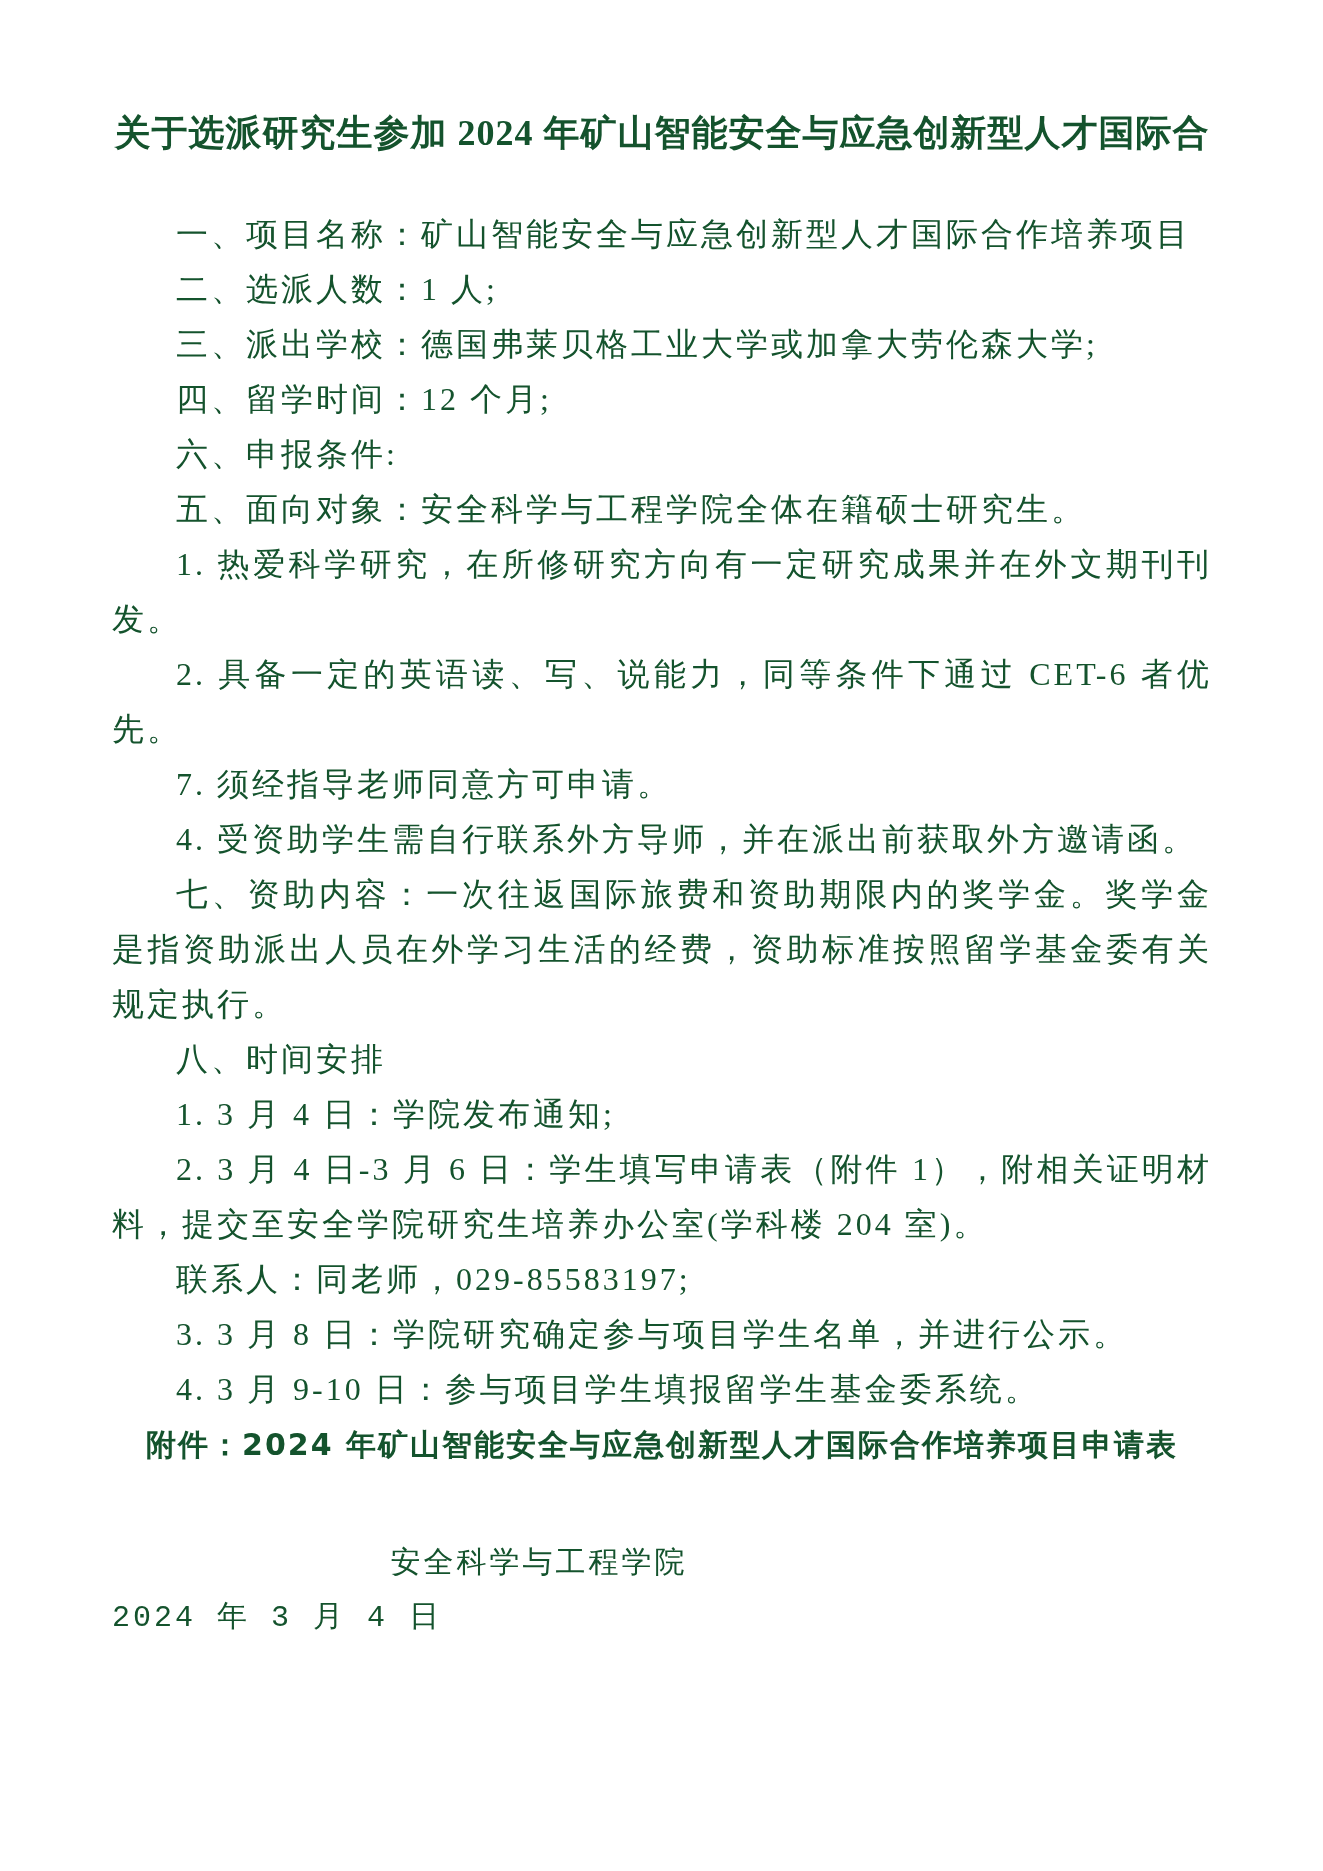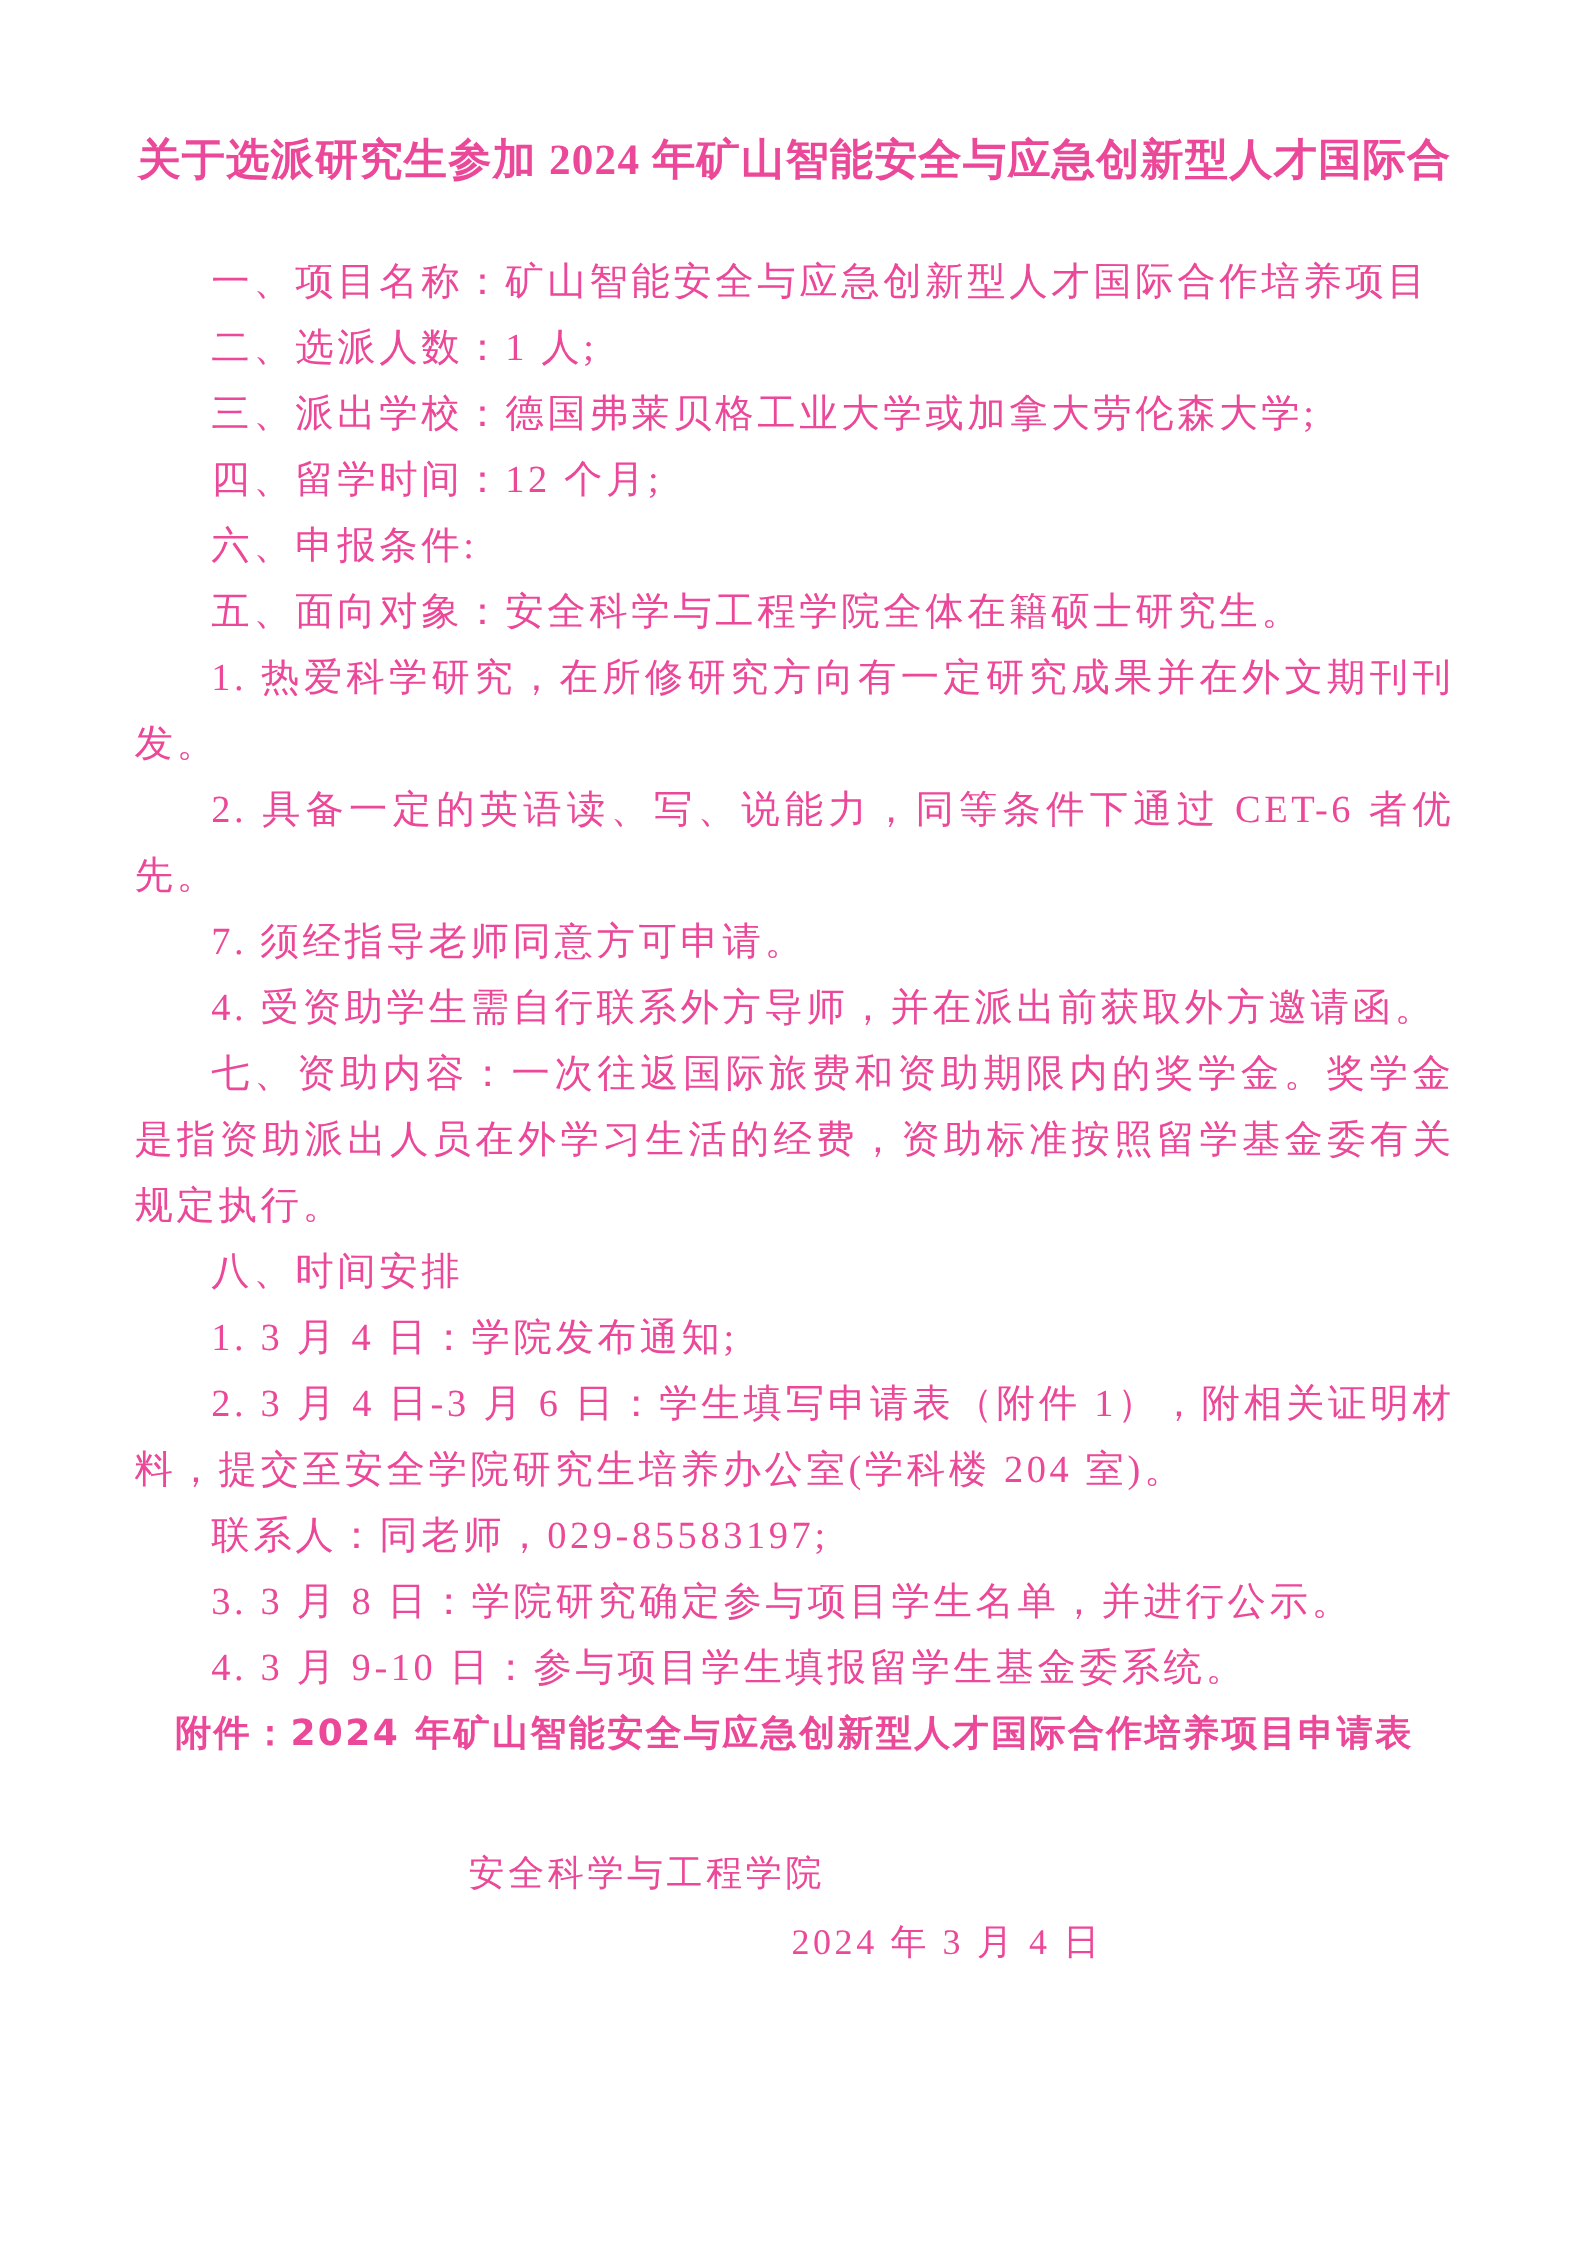--- a/index.html
+++ b/index.html
@@ -6,21 +6,21 @@
     margin: 0;
     padding: 0;
     background: #ffffff;
   }
   .page {
     position: relative;
     width: 1323px;
     height: 1871px;
     margin: 0 auto;
     background: #ffffff;
-    color: #ec4899;
+    color: #14532d;
     box-sizing: border-box;
     padding: 104px 111px 40px 112px;
     font-family: "Liberation Serif", "DejaVu Serif", serif;
     overflow: hidden;
   }
   .doc-title {
     font-size: 36px;
     font-weight: bold;
     line-height: 58px;
     text-align: center;
@@ -51,23 +51,23 @@
     margin-top: 62px;
     font-size: 30px;
     line-height: 55px;
     letter-spacing: 3px;
   }
   .signature .sig-org {
     text-align: center;
     padding-right: 246px;
   }
   .signature .sig-date {
-    text-align: right;
     padding-right: 293px;
     margin-top: 2px;
+    font-family: Liberation Mono, monospace;
   }
 </style>
 </head>
 <body>
 
 <div class="page">
 
   <h1 class="doc-title">
     <span class="title-line">关于选派研究生参加 2024 年矿山智能安全与应急创新型人才国际合</span>
   </h1>

